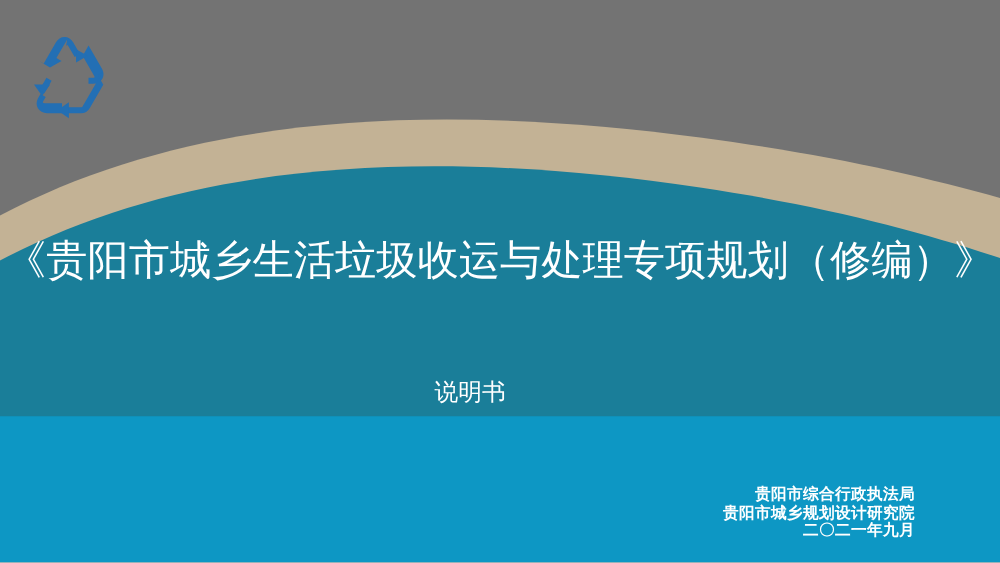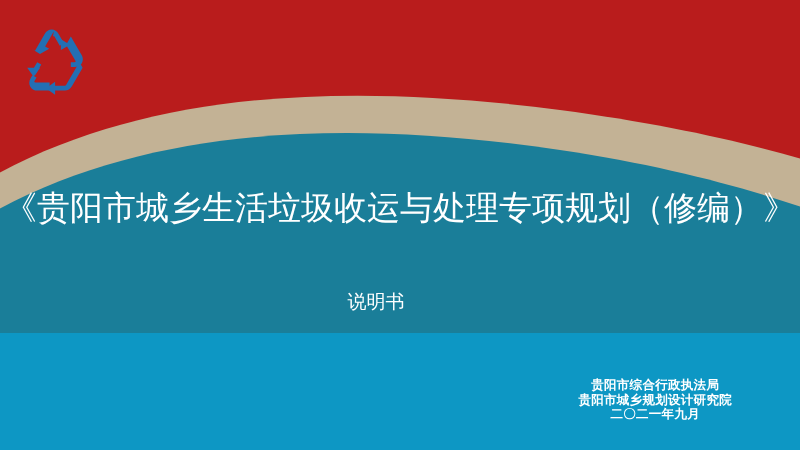--- a/index.html
+++ b/index.html
@@ -52,47 +52,47 @@
     margin-top: 8px;
     font-size: 21px;
     line-height: 30px;
     color: #ffffff;
     white-space: nowrap;
     font-weight: 400;
   }
   #doc-kind {
     position: absolute;
     left: 0;
-    top: 289px;
+    top: 302px;
     width: 752px;
     text-align: center;
     font-size: 19px;
     line-height: 26px;
     color: #ffffff;
     font-weight: 400;
   }
   #footer-block {
     position: absolute;
     right: 68px;
-    top: 378px;
-    text-align: center;
+    top: 388px;
+    text-align: right;
     color: #ffffff;
     font-size: 12.5px;
     line-height: 14.5px;
     font-weight: bold;
     letter-spacing: 0.3px;
   }
   #footer-block div {
     white-space: nowrap;
   }
 </style>
 </head>
 <body>
 
-<div id="slide" style="background: #b91c1c;">
+<div id="slide" style="background: #737373;">
 
   <svg id="bg-layer" viewBox="0 0 800 450" preserveAspectRatio="none" aria-hidden="true">
 
     <path id="tan-band" d="M -40,450 L -40,196 C 120,92 330,80 560,110 C 680,126 760,146 840,170 L 840,450 Z" fill="#C3B295"></path>
 
     <path id="teal-band" d="M -40,450 L -40,232 C 120,128 330,116 560,150 C 680,168 760,192 840,220 L 840,450 Z" fill="#1A7E99"></path>
 
     <rect id="blue-band" x="0" y="333" width="800" height="117" fill="#0D97C4"></rect>
   </svg>
 

